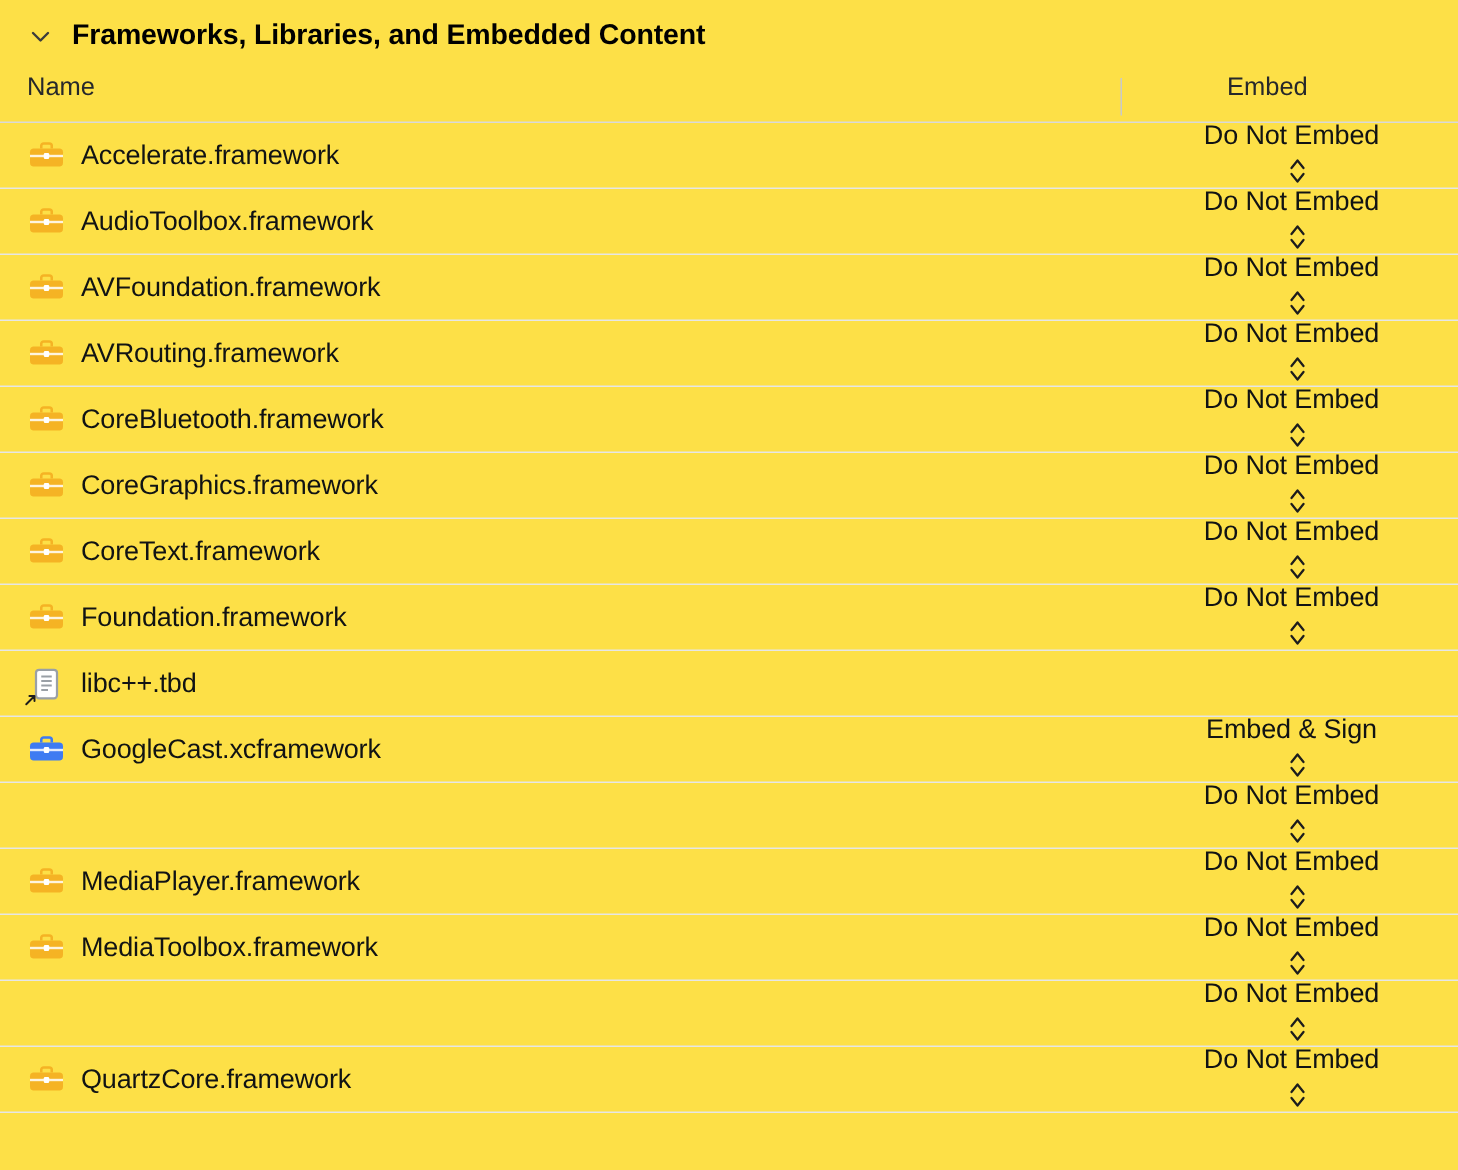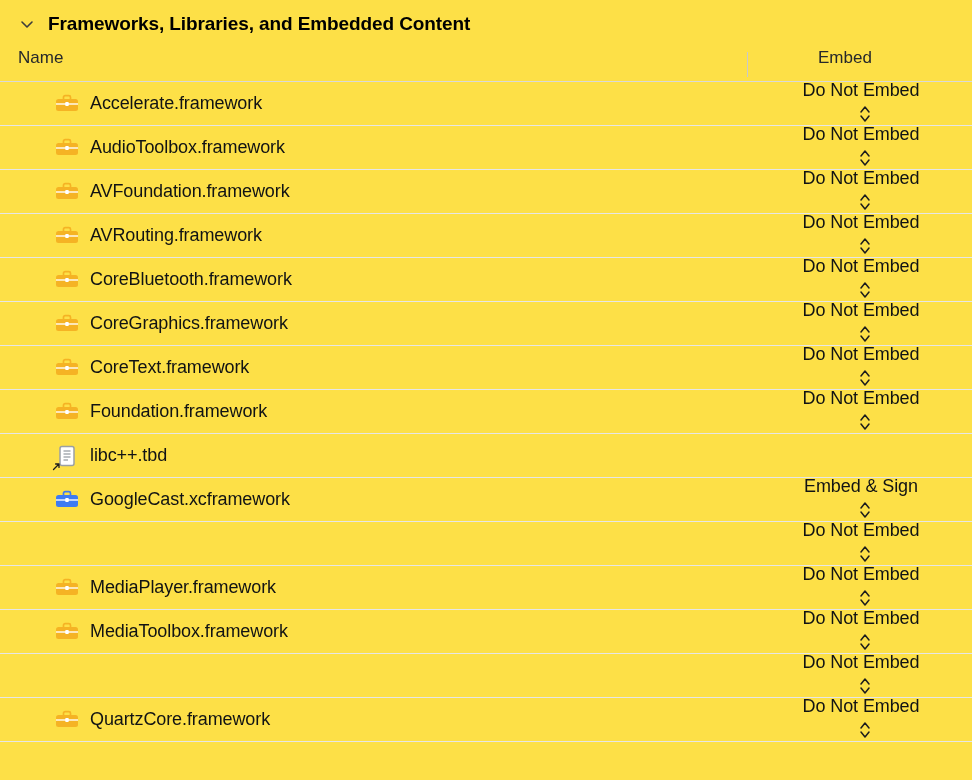--- a/index.html
+++ b/index.html
@@ -80,21 +80,20 @@
   .rows {
     width: 972px;
   }
   .row {
     display: flex;
     align-items: center;
     height: 44px;
     border-bottom: 1px solid #e6e6e6;
     position: relative;
     box-sizing: border-box;
-    padding-left: 36px;
   }
   .row .cell-name {
     display: flex;
     align-items: center;
     padding-left: 18px;
     width: 747px;
     box-sizing: border-box;
   }
   .icon {
     width: 26px;

